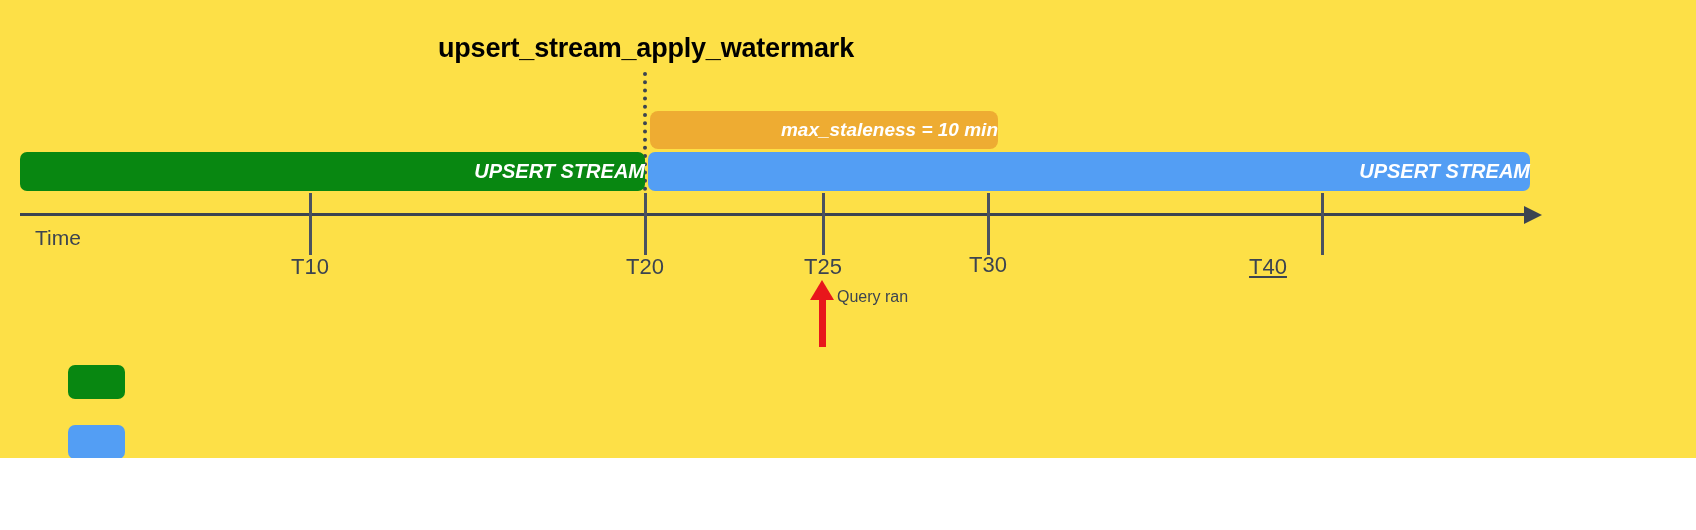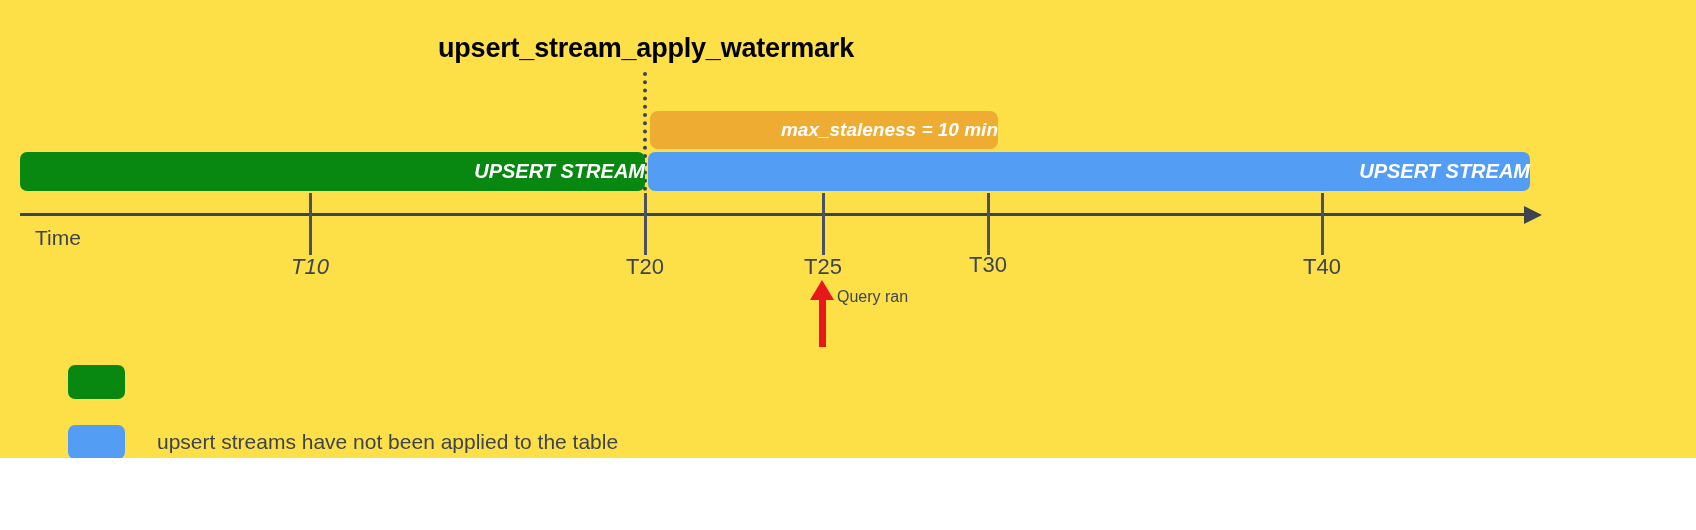--- a/index.html
+++ b/index.html
@@ -194,41 +194,40 @@
 
   <div class="bar bar-blue">
     <span>UPSERT STREAM</span>
   </div>
 
   <div class="axis-line"></div>
   <div class="axis-arrow"></div>
   <div class="axis-name">Time</div>
 
   <div class="tick" style="left:309px;"></div>
-  <div class="tick-label" style="left:310px;font-style:italic;">T10</div>
+  <div class="tick-label" style="left:310px;">T10</div>
 
   <div class="tick" style="left:644px;"></div>
   <div class="tick-label" style="left:645px;">T20</div>
 
   <div class="tick" style="left:822px;"></div>
   <div class="tick-label" style="left:823px;">T25</div>
 
   <div class="tick" style="left:987px;"></div>
   <div class="tick-label" style="left:988px;top:252px;">T30</div>
 
   <div class="tick" style="left:1321px;"></div>
-  <div class="tick-label" style="left:1322px;">T40</div>
+  <div class="tick-label" style="left:1268px;text-decoration:underline;">T40</div>
 
   <div class="query-arrow-head"></div>
   <div class="query-arrow-shaft"></div>
   <div class="query-label">Query ran</div>
 
   <div class="legend">
     <div class="legend-row">
       <div class="legend-swatch" style="background:#088711;"></div>
     </div>
     <div class="legend-row">
       <div class="legend-swatch" style="background:#539ef4;"></div>
-      <div class="legend-text">upsert streams have not been applied to the table</div>
     </div>
   </div>
 
 </div>
 
 </body></html>

